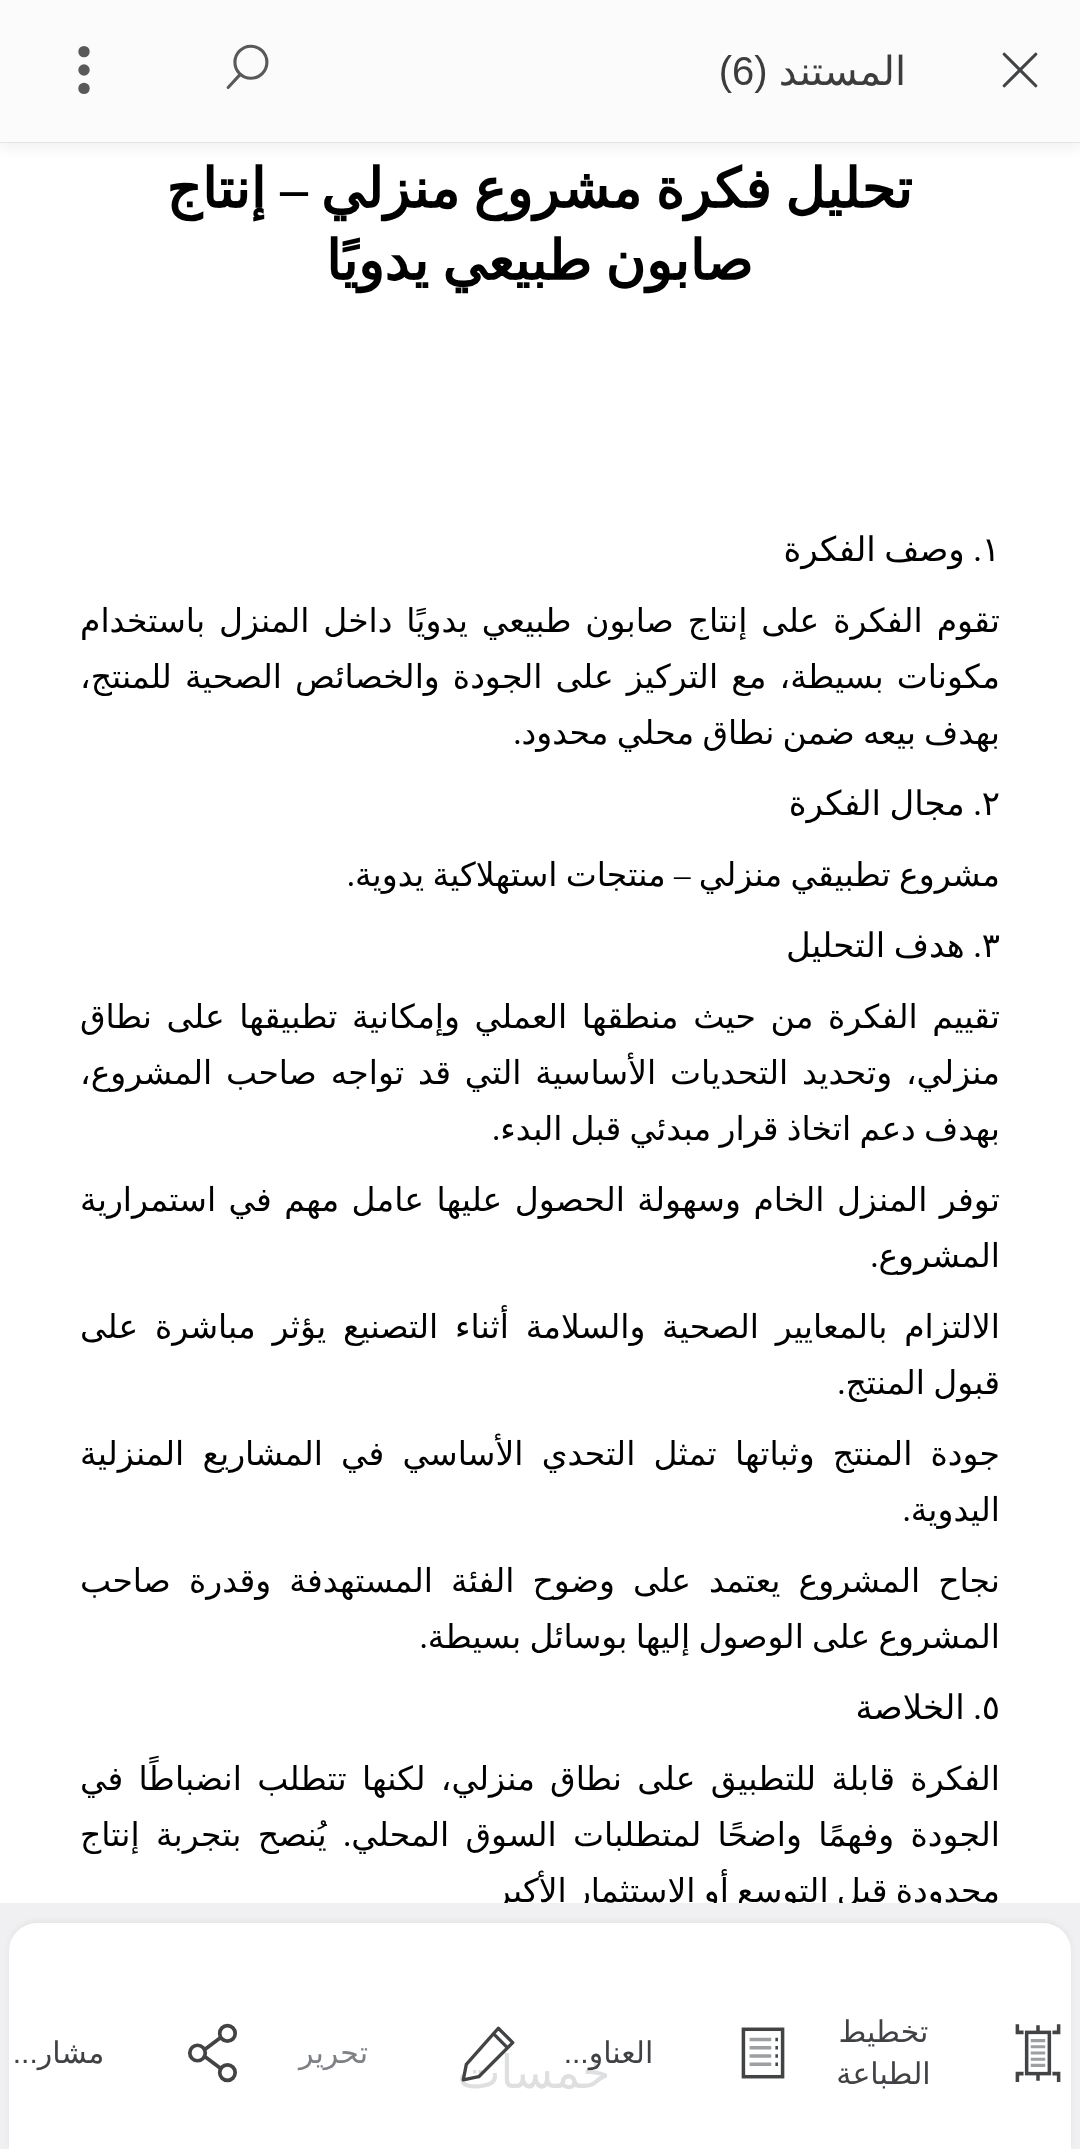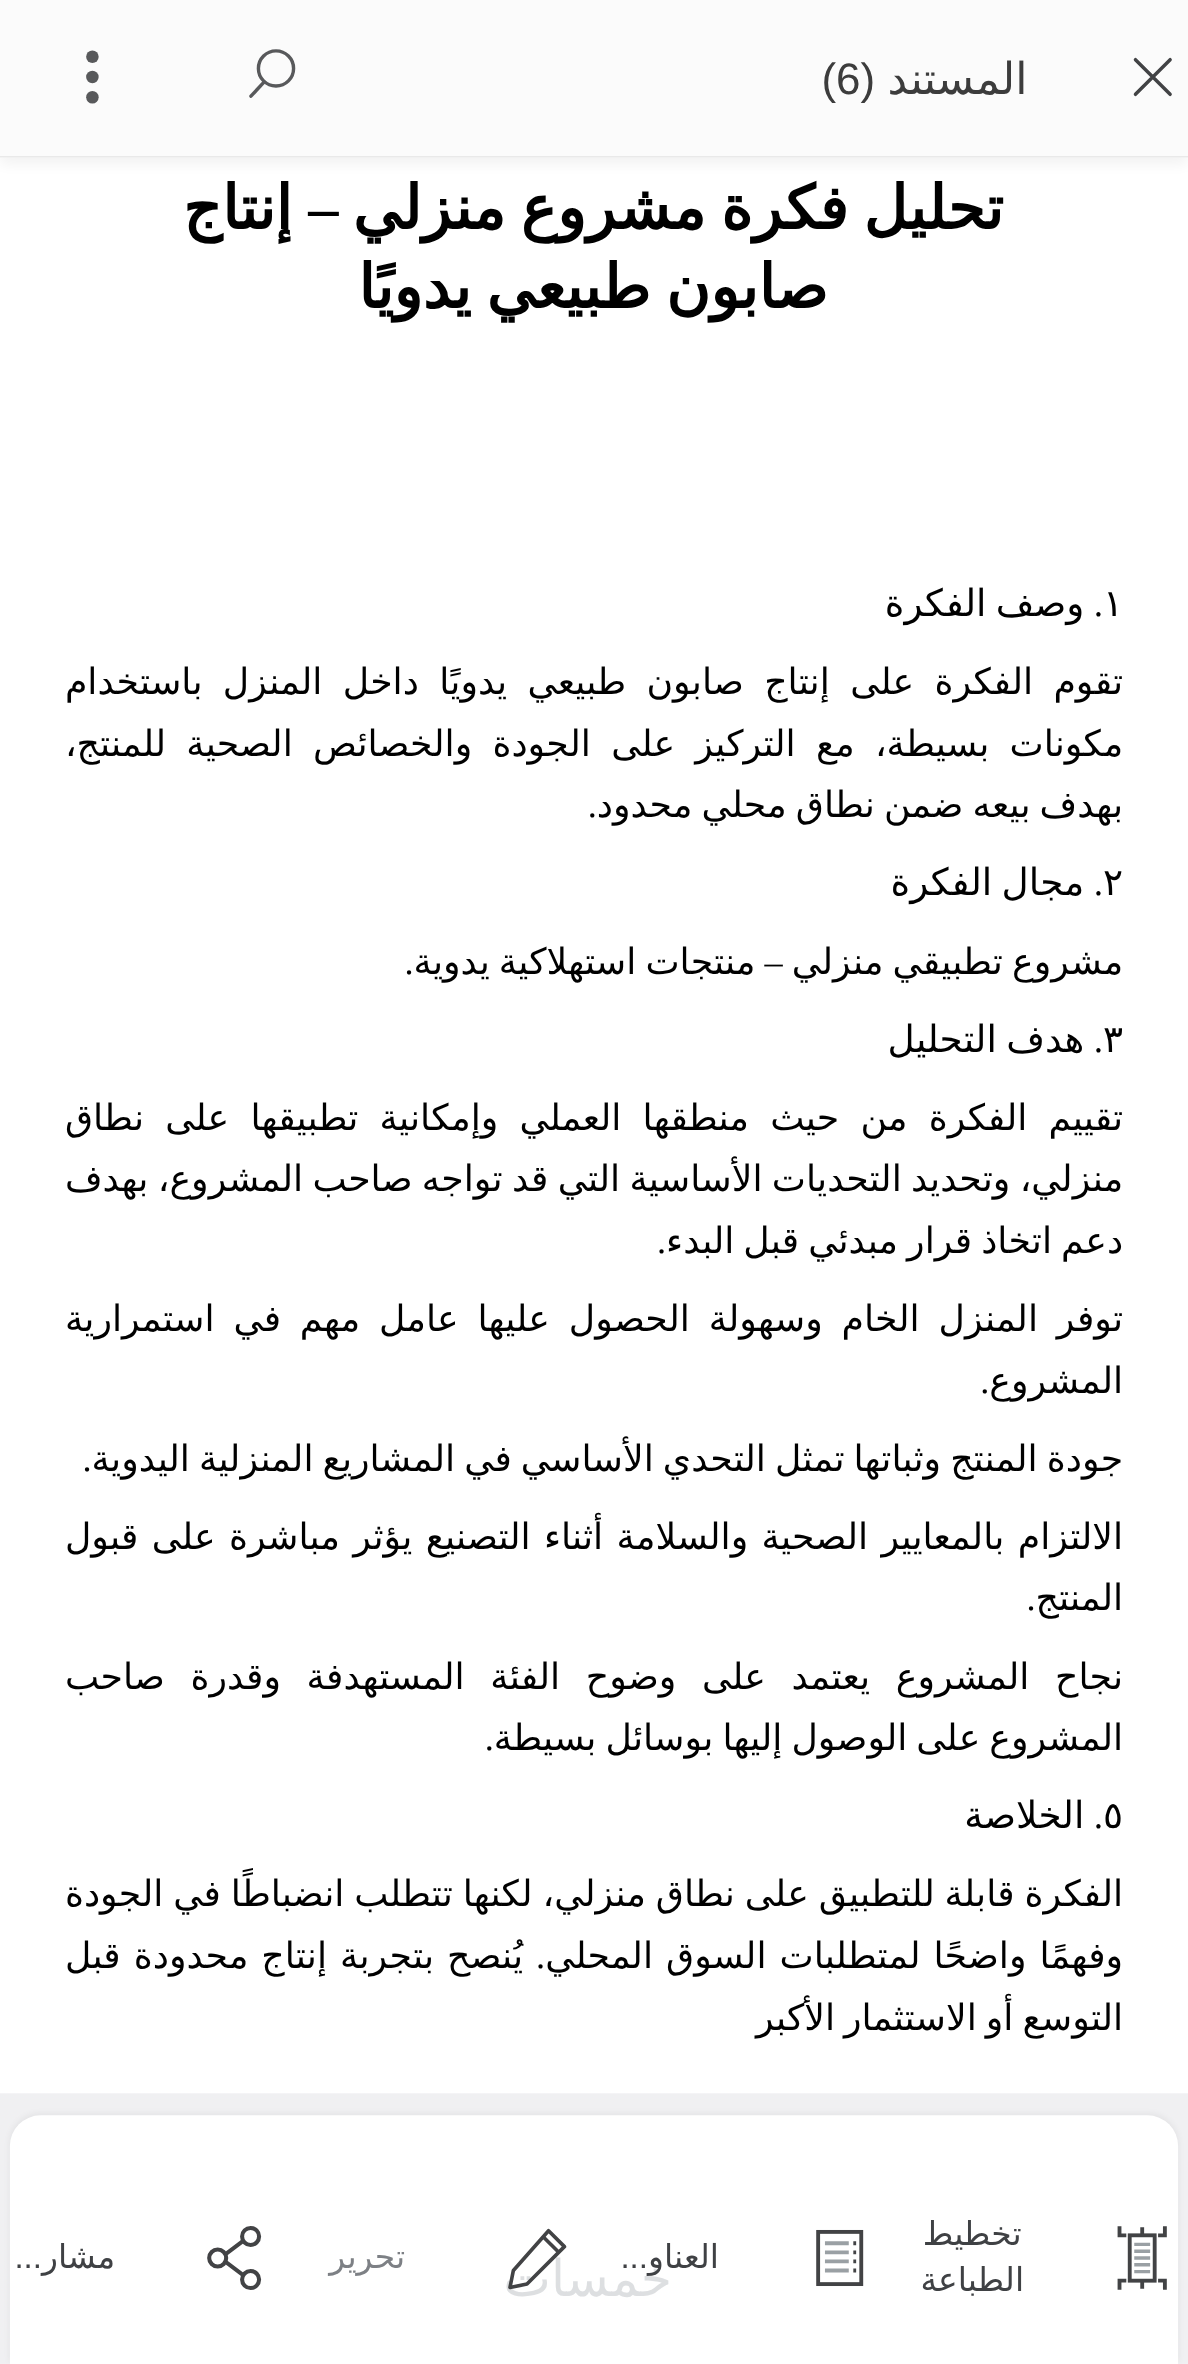--- a/index.html
+++ b/index.html
@@ -9,42 +9,42 @@
     background:#ffffff;
     font-family:"Liberation Sans", sans-serif;
     direction:rtl;
   }
 
   
   .top-bar{
     position:absolute; top:0; right:0; left:0; height:143px;
     background:#fbfbfb;
     display:flex; align-items:center;
-    padding-left:52px;
+    padding-right:28px; padding-left:52px;
     border-bottom:1px solid #e4e4e4;
     box-shadow:0 6px 12px rgba(0,0,0,0.055);
     z-index:5;
   }
   .icon-btn{
     width:64px; height:64px; display:flex; align-items:center; justify-content:center;
     background:none; border:none; flex:0 0 auto;
   }
   .top-title{
     font-size:40px; color:#3c3c3c; margin-right:82px;
     font-family:"Liberation Sans", sans-serif;
     white-space:nowrap;
   }
   .top-spacer{ flex:1; }
   .menu-group{ display:flex; gap:100px; }
 
   
   .document{
     position:absolute; top:143px; right:0; left:0; bottom:0;
     background:#ffffff;
-    padding:0 59px;
+    padding:0 80px;
     direction:rtl;
     color:#000;
     font-family:"Liberation Serif","DejaVu Serif", serif;
   }
   .doc-title{
     margin-top:10px;
     text-align:center;
     font-weight:700;
     font-size:55px;
     line-height:72px;
@@ -136,22 +136,22 @@
     <div>صابون طبيعي يدويًا</div>
   </div>
   <div class="doc-blocks">
       <h2 class="doc-heading">١. وصف الفكرة</h2>
       <p class="doc-paragraph">تقوم الفكرة على إنتاج صابون طبيعي يدويًا داخل المنزل باستخدام مكونات بسيطة، مع التركيز على الجودة والخصائص الصحية للمنتج، بهدف بيعه ضمن نطاق محلي محدود.</p>
       <h2 class="doc-heading">٢. مجال الفكرة</h2>
       <p class="doc-paragraph">مشروع تطبيقي منزلي – منتجات استهلاكية يدوية.</p>
       <h2 class="doc-heading">٣. هدف التحليل</h2>
       <p class="doc-paragraph">تقييم الفكرة من حيث منطقها العملي وإمكانية تطبيقها على نطاق منزلي، وتحديد التحديات الأساسية التي قد تواجه صاحب المشروع، بهدف دعم اتخاذ قرار مبدئي قبل البدء.</p>
       <p class="doc-paragraph">توفر المنزل الخام وسهولة الحصول عليها عامل مهم في استمرارية المشروع.</p>
+      <p class="doc-paragraph">الالتزام بالمعايير الصحية والسلامة أثناء التصنيع يؤثر مباشرة على قبول المنتج.</p>
       <p class="doc-paragraph">جودة المنتج وثباتها تمثل التحدي الأساسي في المشاريع المنزلية اليدوية.</p>
-      <p class="doc-paragraph">الالتزام بالمعايير الصحية والسلامة أثناء التصنيع يؤثر مباشرة على قبول المنتج.</p>
       <p class="doc-paragraph">نجاح المشروع يعتمد على وضوح الفئة المستهدفة وقدرة صاحب المشروع على الوصول إليها بوسائل بسيطة.</p>
       <h2 class="doc-heading">٥. الخلاصة</h2>
       <p class="doc-paragraph">الفكرة قابلة للتطبيق على نطاق منزلي، لكنها تتطلب انضباطًا في الجودة وفهمًا واضحًا لمتطلبات السوق المحلي. يُنصح بتجربة إنتاج محدودة قبل التوسع أو الاستثمار الأكبر</p>
     </div>
 </main>
 
 <div class="bottom-area">
   <div class="toolbar-card">
 
     <div class="watermark">خمسات</div>

